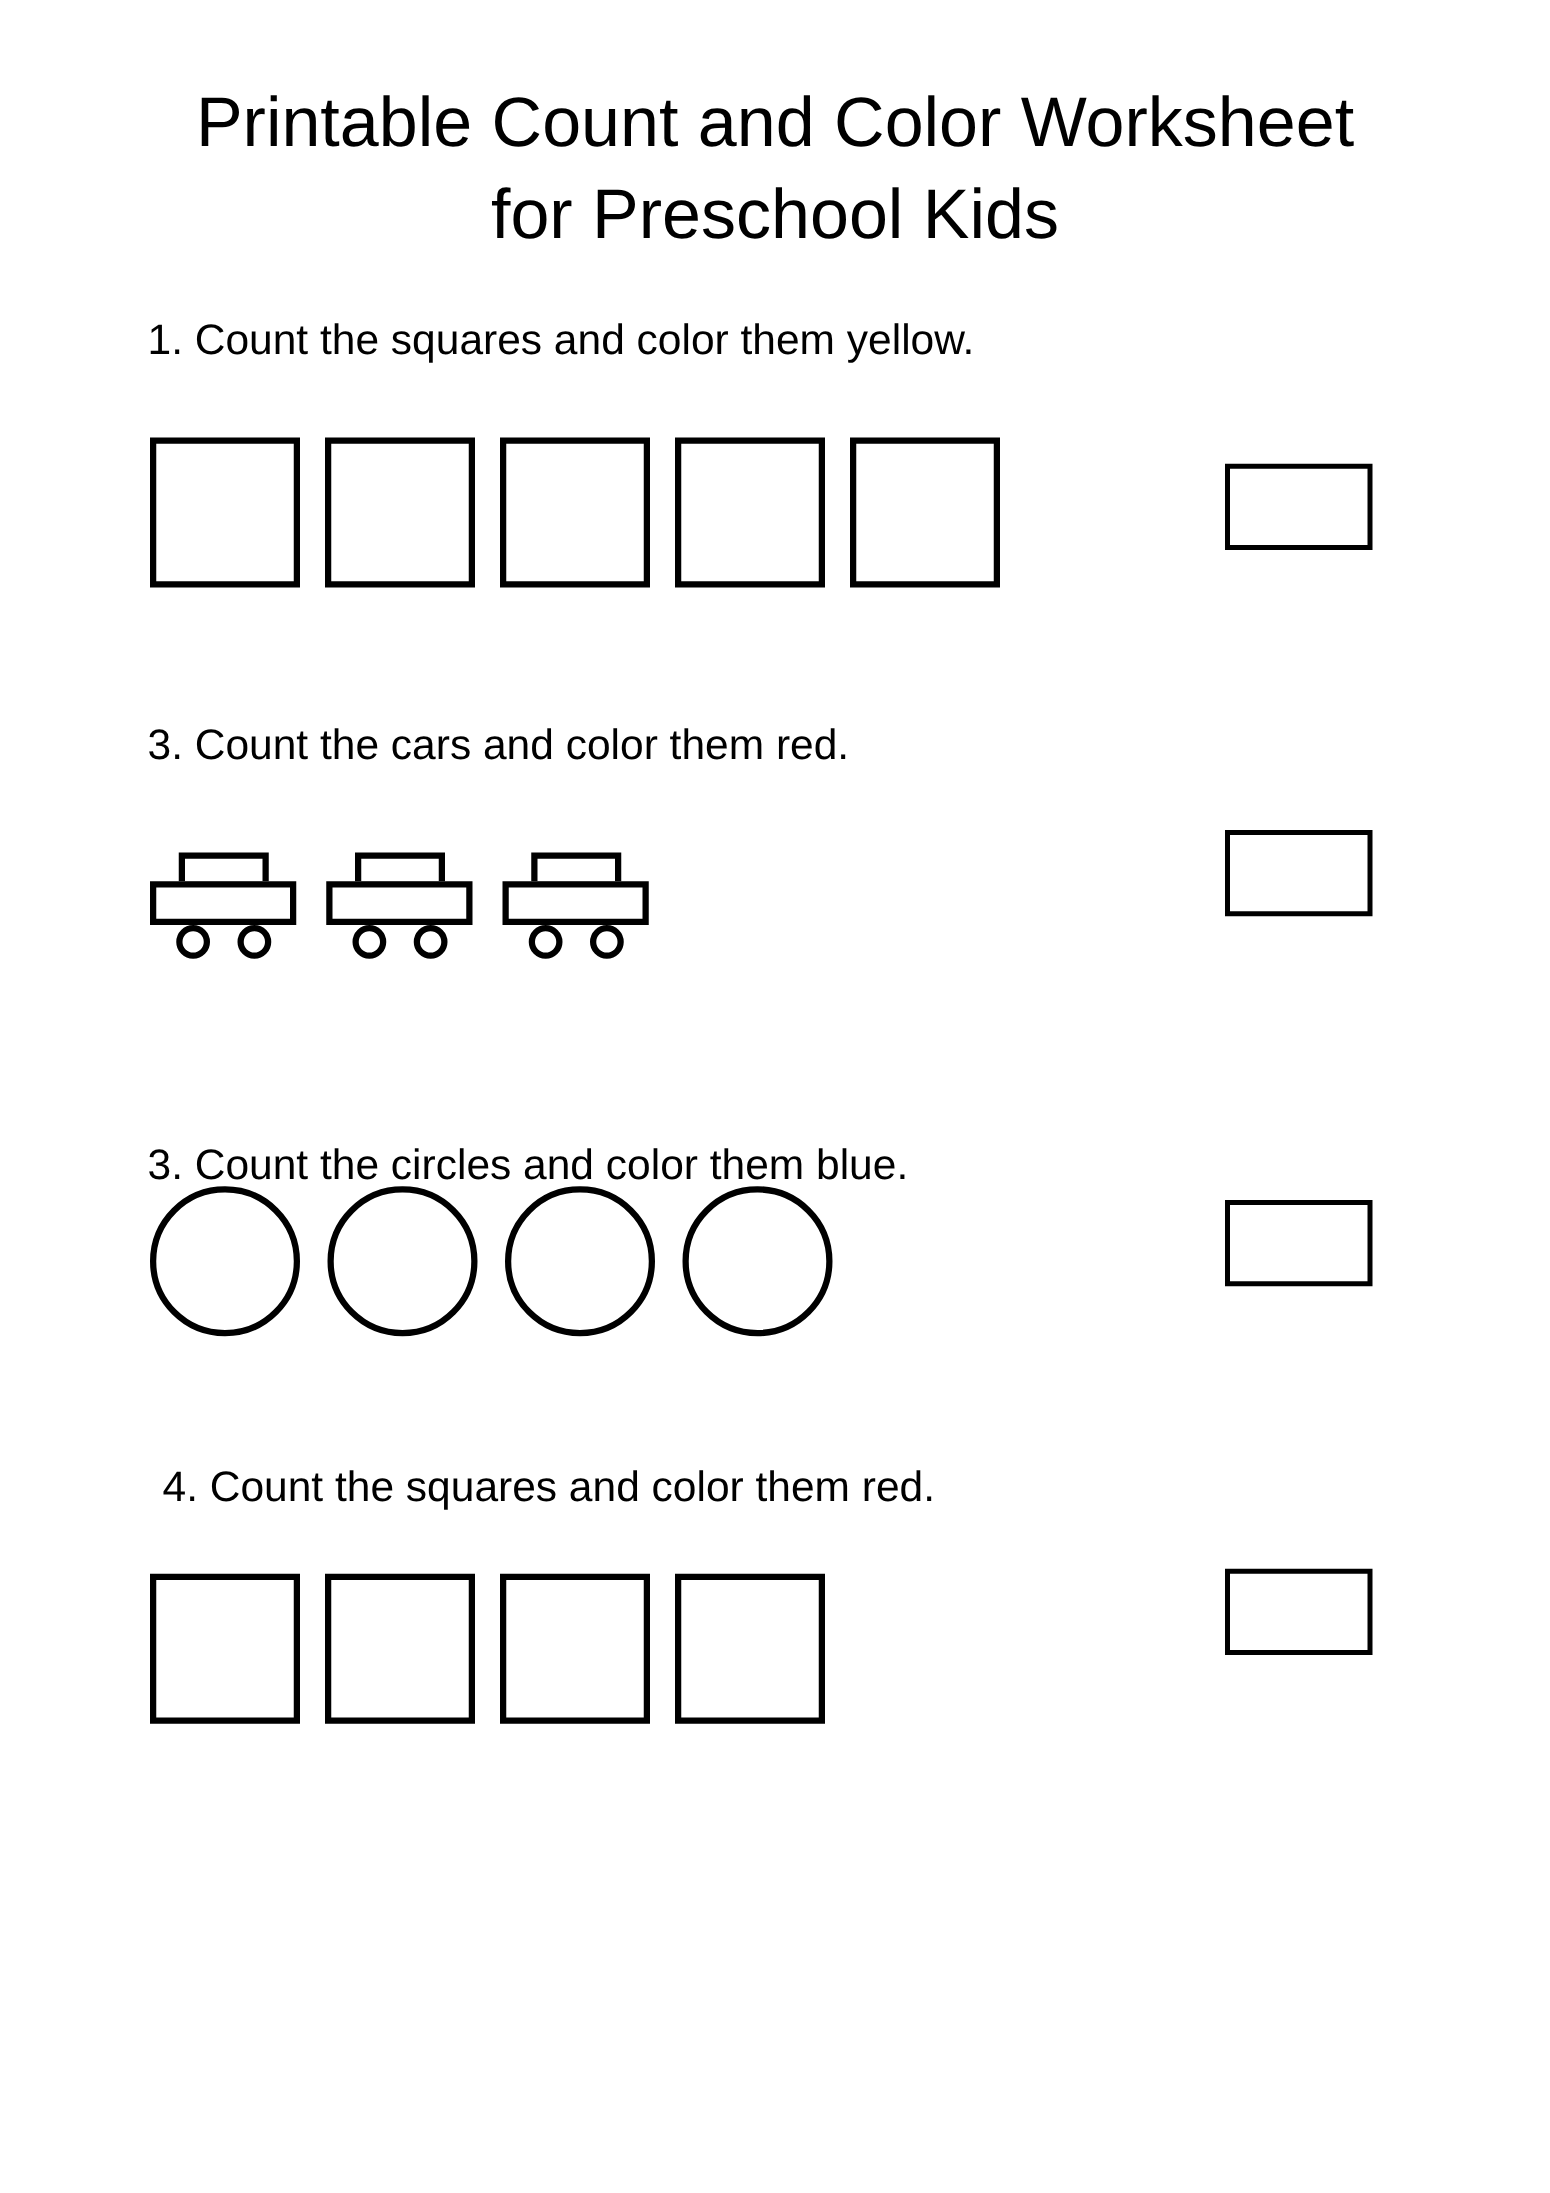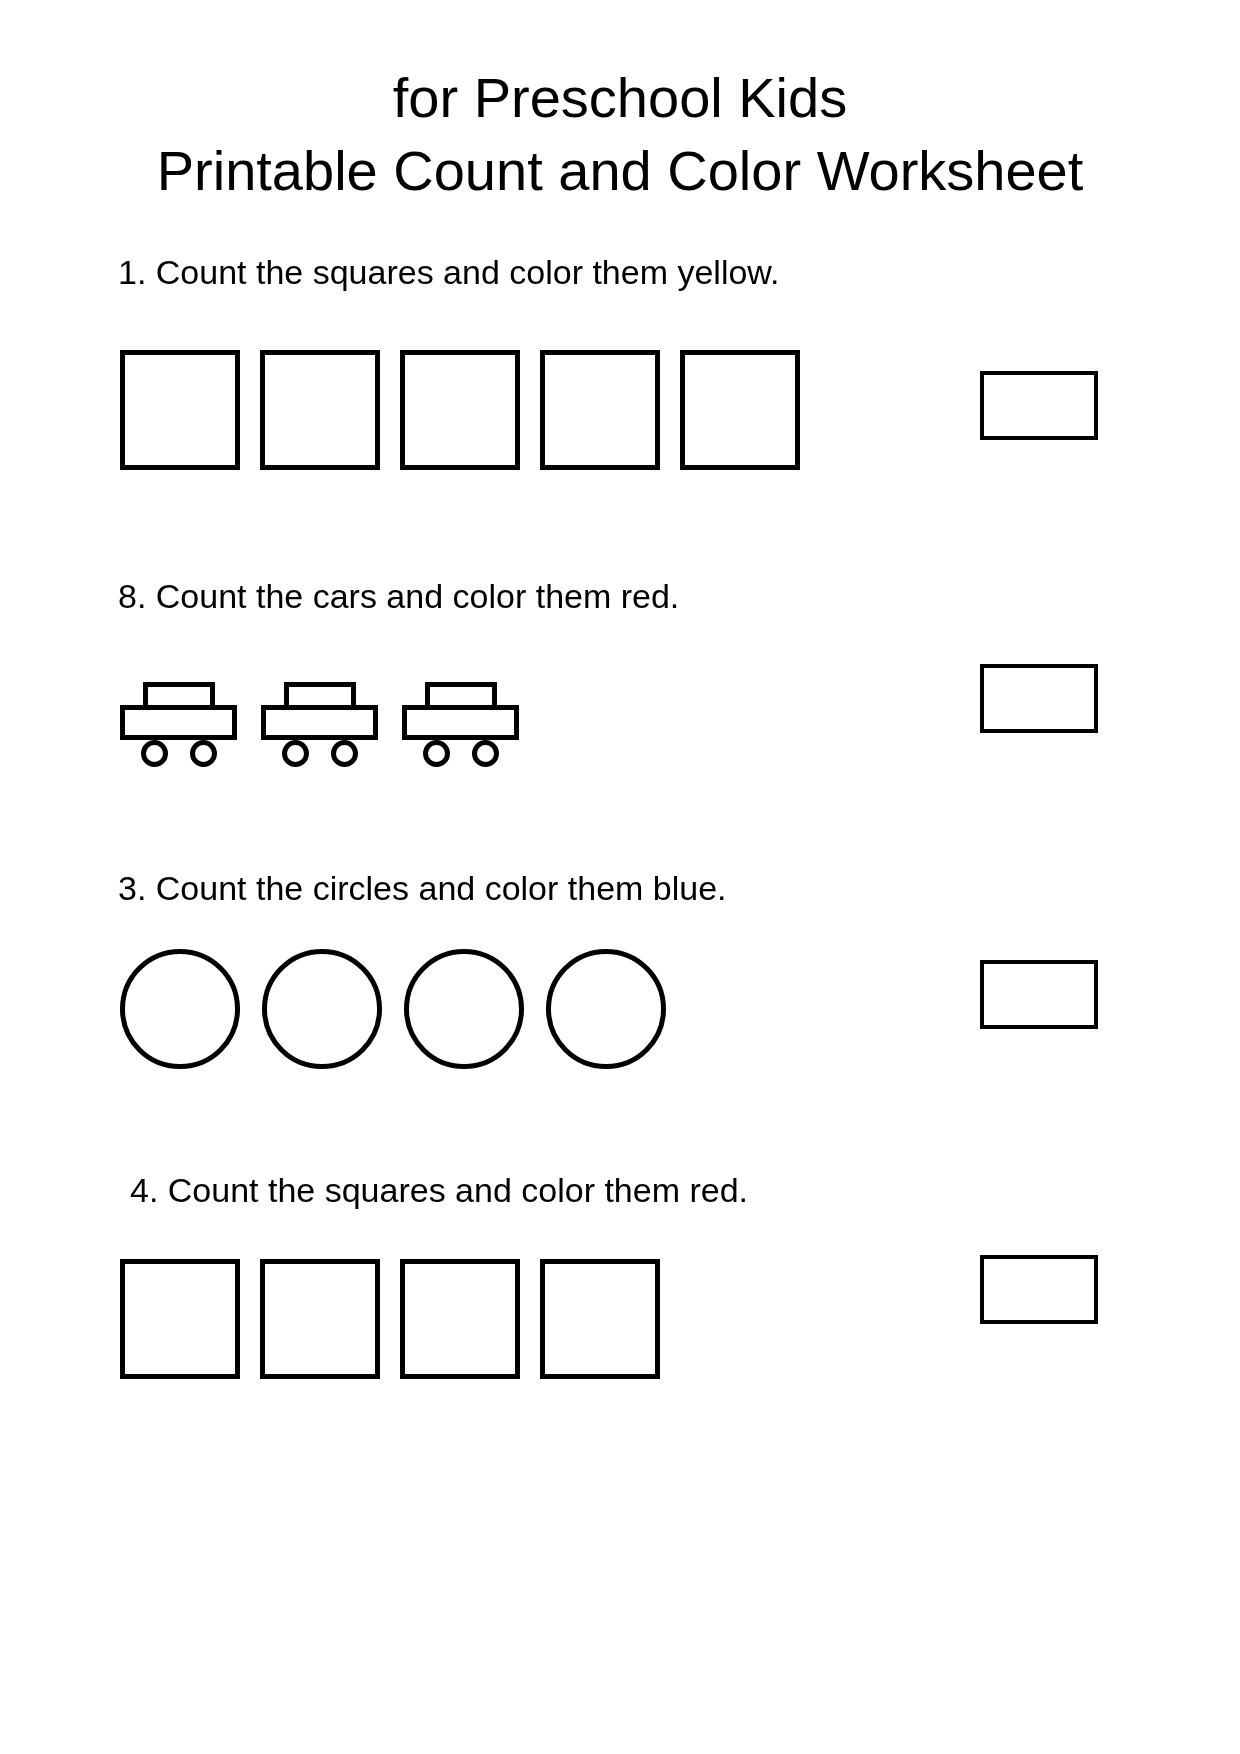--- a/index.html
+++ b/index.html
@@ -35,21 +35,21 @@
     position:absolute;
     left:118px;
     margin:0;
     font-size:34px;
     font-weight:400;
     line-height:1.15;
     white-space:nowrap;
   }
   .prompt-1 { top:253px;text-align:right; }
   .prompt-2 { top:577px; }
-  .prompt-3 { top:869px;text-align:right; }
+  .prompt-3 { top:913px;text-align:right; }
   .prompt-4 { top:1171px;margin-left:12px; }
 
   
   .shape-row { position:absolute; left:120px; display:flex; align-items:flex-start; }
   .row-1 { top:350px; gap:20px; }
   .row-2 { top:682px; gap:24px; }
   .row-3 { top:949px; gap:22px; }
   .row-4 { top:1259px; gap:20px; }
 
   .square, .circle {
@@ -97,35 +97,35 @@
   .box-2 { top:664px; }
   .box-3 { top:960px; }
   .box-4 { top:1255px; }
 </style>
 </head>
 <body>
 
 <main class="page">
 
   <h1 class="title">
+    <span class="title-line">Printable Count and Color Worksheet</span>
     <span class="title-line">for Preschool Kids</span>
-    <span class="title-line">Printable Count and Color Worksheet</span>
   </h1>
 
   <p class="prompt prompt-1">1. Count the squares and color them yellow.</p>
   <div class="shape-row row-1">
       <div class="square"></div>
       <div class="square"></div>
       <div class="square"></div>
       <div class="square"></div>
       <div class="square"></div>
     </div>
   <div class="answer-box box-1"></div>
 
-  <p class="prompt prompt-2">8. Count the cars and color them red.</p>
+  <p class="prompt prompt-2">3. Count the cars and color them red.</p>
   <div class="shape-row row-2">
       <div class="car">
         <div class="car-cabin"></div>
         <div class="car-body"></div>
         <div class="car-wheel wheel-left"></div>
         <div class="car-wheel wheel-right"></div>
       </div>
       <div class="car">
         <div class="car-cabin"></div>
         <div class="car-body"></div>

